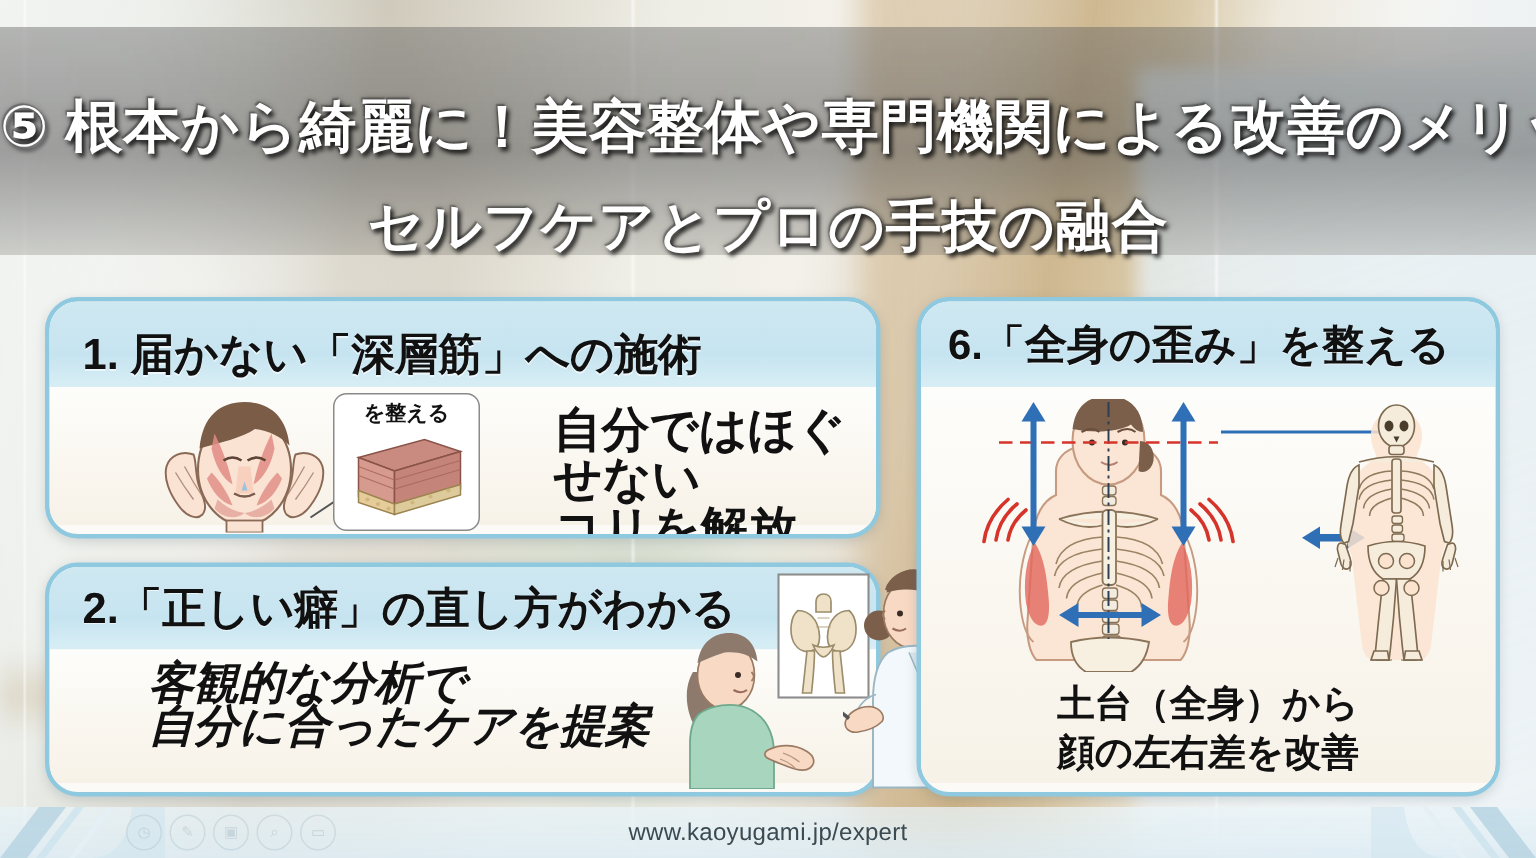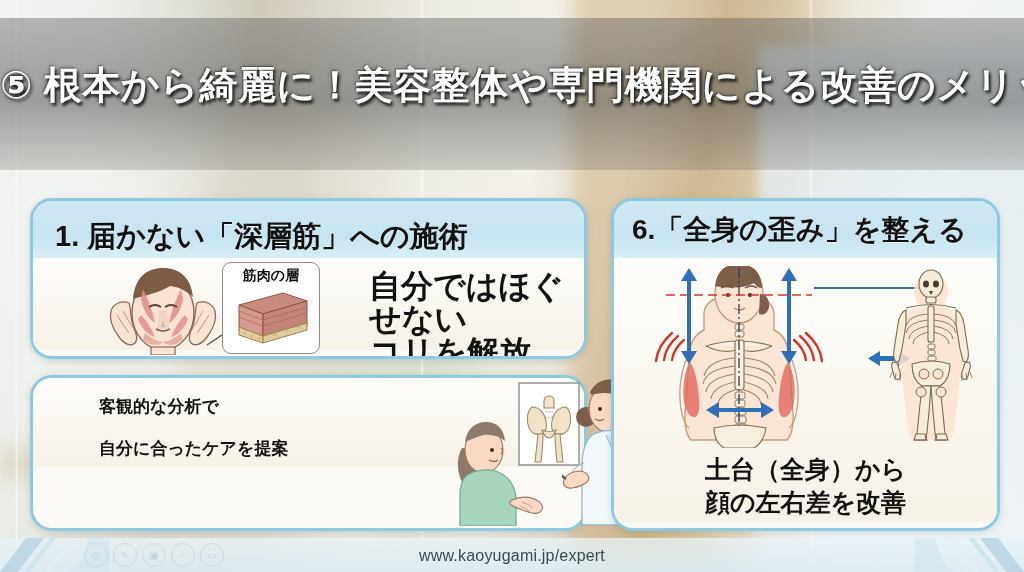--- a/index.html
+++ b/index.html
@@ -114,21 +114,21 @@
   #card1 .card-head { height: 57px; padding-left: 22px; }
   #card1 .card-head-text { font-size: 29px; margin-top: 14px; }
   #card1 .card-body { height: 92px; }
   #card1 .body-text { left: 292px; top: 12px; font-size: 32px; line-height: 33px; margin-left: 44px; }
 
   
   #card2 { left: 30px; top: 205px; width: 551px; height: 150px; }
   #card2 .card-head { height: 55px; padding-left: 22px; }
   #card2 .card-head-text { font-size: 29px; }
   #card2 .card-body { height: 89px; }
-  #card2 .body-text { left: 66px; top: 8px; font-size: 17px; line-height: 42px; }
+  #card2 .body-text { left: 66px; top: 8px; font-size: 30px; line-height: 29px; font-style: italic; }
 
   
   #card3 { left: 611px; top: 28px; width: 383px; height: 327px; }
   #card3 .card-head { height: 57px; padding-left: 18px; }
   #card3 .card-head-text { font-size: 28px; }
   #card3 .card-body { height: 264px; }
   #card3 .body-text {
     left: 0; width: 100%; top: 195px; text-align: center;
     font-size: 25px; line-height: 33px;
   }
@@ -171,20 +171,21 @@
   <div class="bg-soft-2"></div>
   <div class="bg-soft-3"></div>
   <div class="bg-plant"></div>
   <div class="bg-shelf"></div>
   <div class="bg-win" style="left:1.5%;width:3px;"></div>
   <div class="bg-win" style="left:41%;width:4px;"></div>
   <div class="bg-win" style="left:79%;width:4px;"></div>
 
   <div class="header-band">
     <div class="title-main">⑤ 根本から綺麗に！美容整体や専門機関による改善のメリット</div>
+    <div class="title-sub">セルフケアとプロの手技の融合</div>
   </div>
 
   <div class="content">
 
     <div class="card" id="card1">
       <div class="card-head">
         <div class="card-head-text">1. 届かない「深層筋」への施術</div>
       </div>
       <div class="card-body">
         <div class="body-text">自分ではほぐせない
@@ -217,21 +218,21 @@
         </g>
         <rect x="52" y="88" width="24" height="8" fill="#fbe3d4" stroke="#8a6a56" stroke-width="1.2"></rect>
       </svg>
 
       <svg class="illus" style="left:172px; top:108px; width:46px; height:40px;" viewBox="0 0 46 40">
         <path d="M2 36 L44 8" stroke="#555" stroke-width="1.3" fill="none"></path>
       </svg>
 
       <div class="illus" style="left:189px; top:61px; width:98px; height:92px;">
         <div style="position:absolute;inset:0;background:#ffffff;border:1.6px solid #8a8a8a;border-radius:9px;"></div>
-        <div style="position:absolute;left:0;top:5px;width:100%;text-align:center;font-size:14px;font-weight:700;color:#111;">筋肉の層</div>
+        <div style="position:absolute;left:0;top:5px;width:100%;text-align:center;font-size:14px;font-weight:700;color:#111;">を整える</div>
         <svg style="position:absolute;left:9px;top:25px;width:80px;height:60px;" viewBox="0 0 80 60">
           <polygon points="8,18 52,6 76,14 32,27" fill="#c98b80" stroke="#8a5348" stroke-width="1"></polygon>
           <polygon points="8,18 32,27 32,52 8,44" fill="#d79a8e" stroke="#8a5348" stroke-width="1"></polygon>
           <polygon points="32,27 76,14 76,39 32,52" fill="#c48479" stroke="#8a5348" stroke-width="1"></polygon>
           <g stroke="#a9655a" stroke-width=".8" opacity=".85">
             <path d="M8 24 L32 33"></path>
               <path d="M8 30 L32 39"></path>
             <path d="M32 33 L76 20"></path>
               <path d="M32 39 L76 26"></path>
           </g>
@@ -243,20 +244,23 @@
             <circle cx="28" cy="52" r="1.4"></circle>
               <circle cx="44" cy="48" r="1.4"></circle>
             <circle cx="56" cy="44" r="1.4"></circle>
               <circle cx="68" cy="40" r="1.4"></circle>
           </g>
         </svg>
       </div>
     </div>
 
     <div class="card" id="card2">
+      <div class="card-head">
+        <div class="card-head-text">2.「正しい癖」の直し方がわかる</div>
+      </div>
       <div class="card-body">
         <div class="body-text">客観的な分析で
 自分に合ったケアを提案</div>
       </div>
     </div>
 
     <svg class="illus" style="left:518px; top:212px; width:62px; height:84px;" viewBox="0 0 62 84">
       <rect x="1" y="1" width="60" height="82" fill="#ffffff" stroke="#8d8d8d" stroke-width="1.4"></rect>
       <g fill="#efe2c8" stroke="#9b8c6b" stroke-width="1.1">
         <path d="M31 14c3 0 5 2 5 5v7h-10v-7c0-3 2-5 5-5z"></path>

